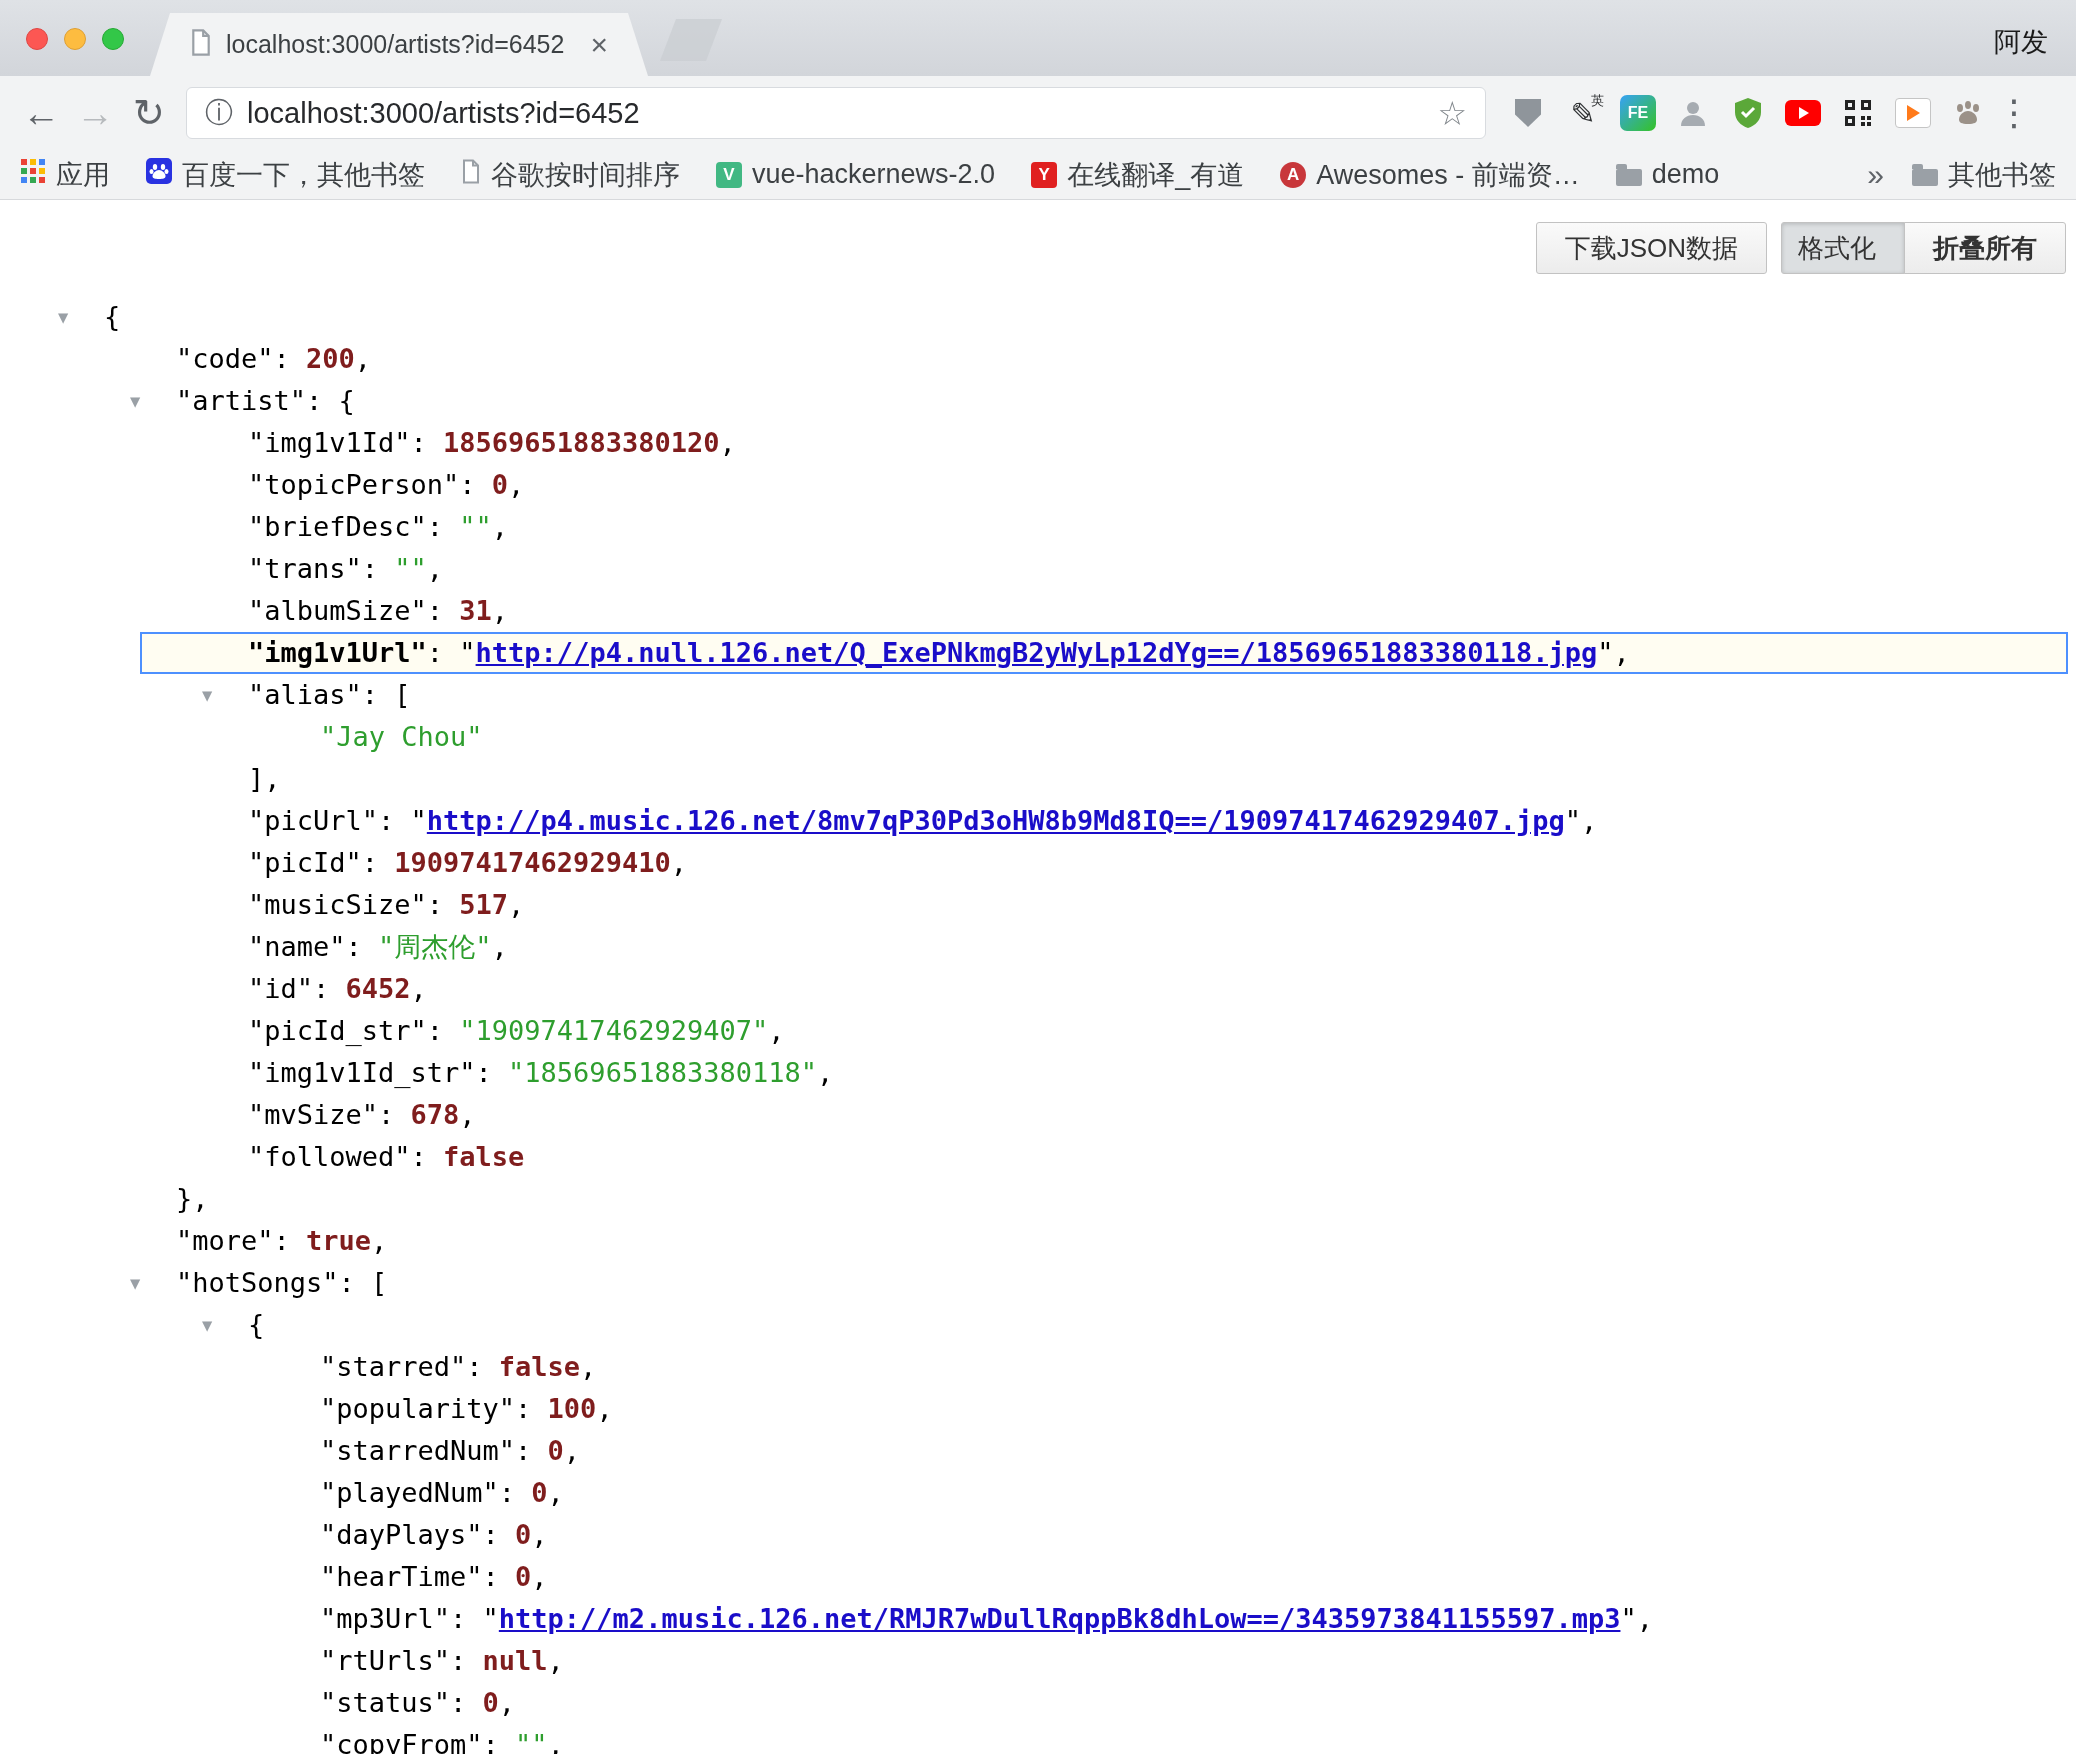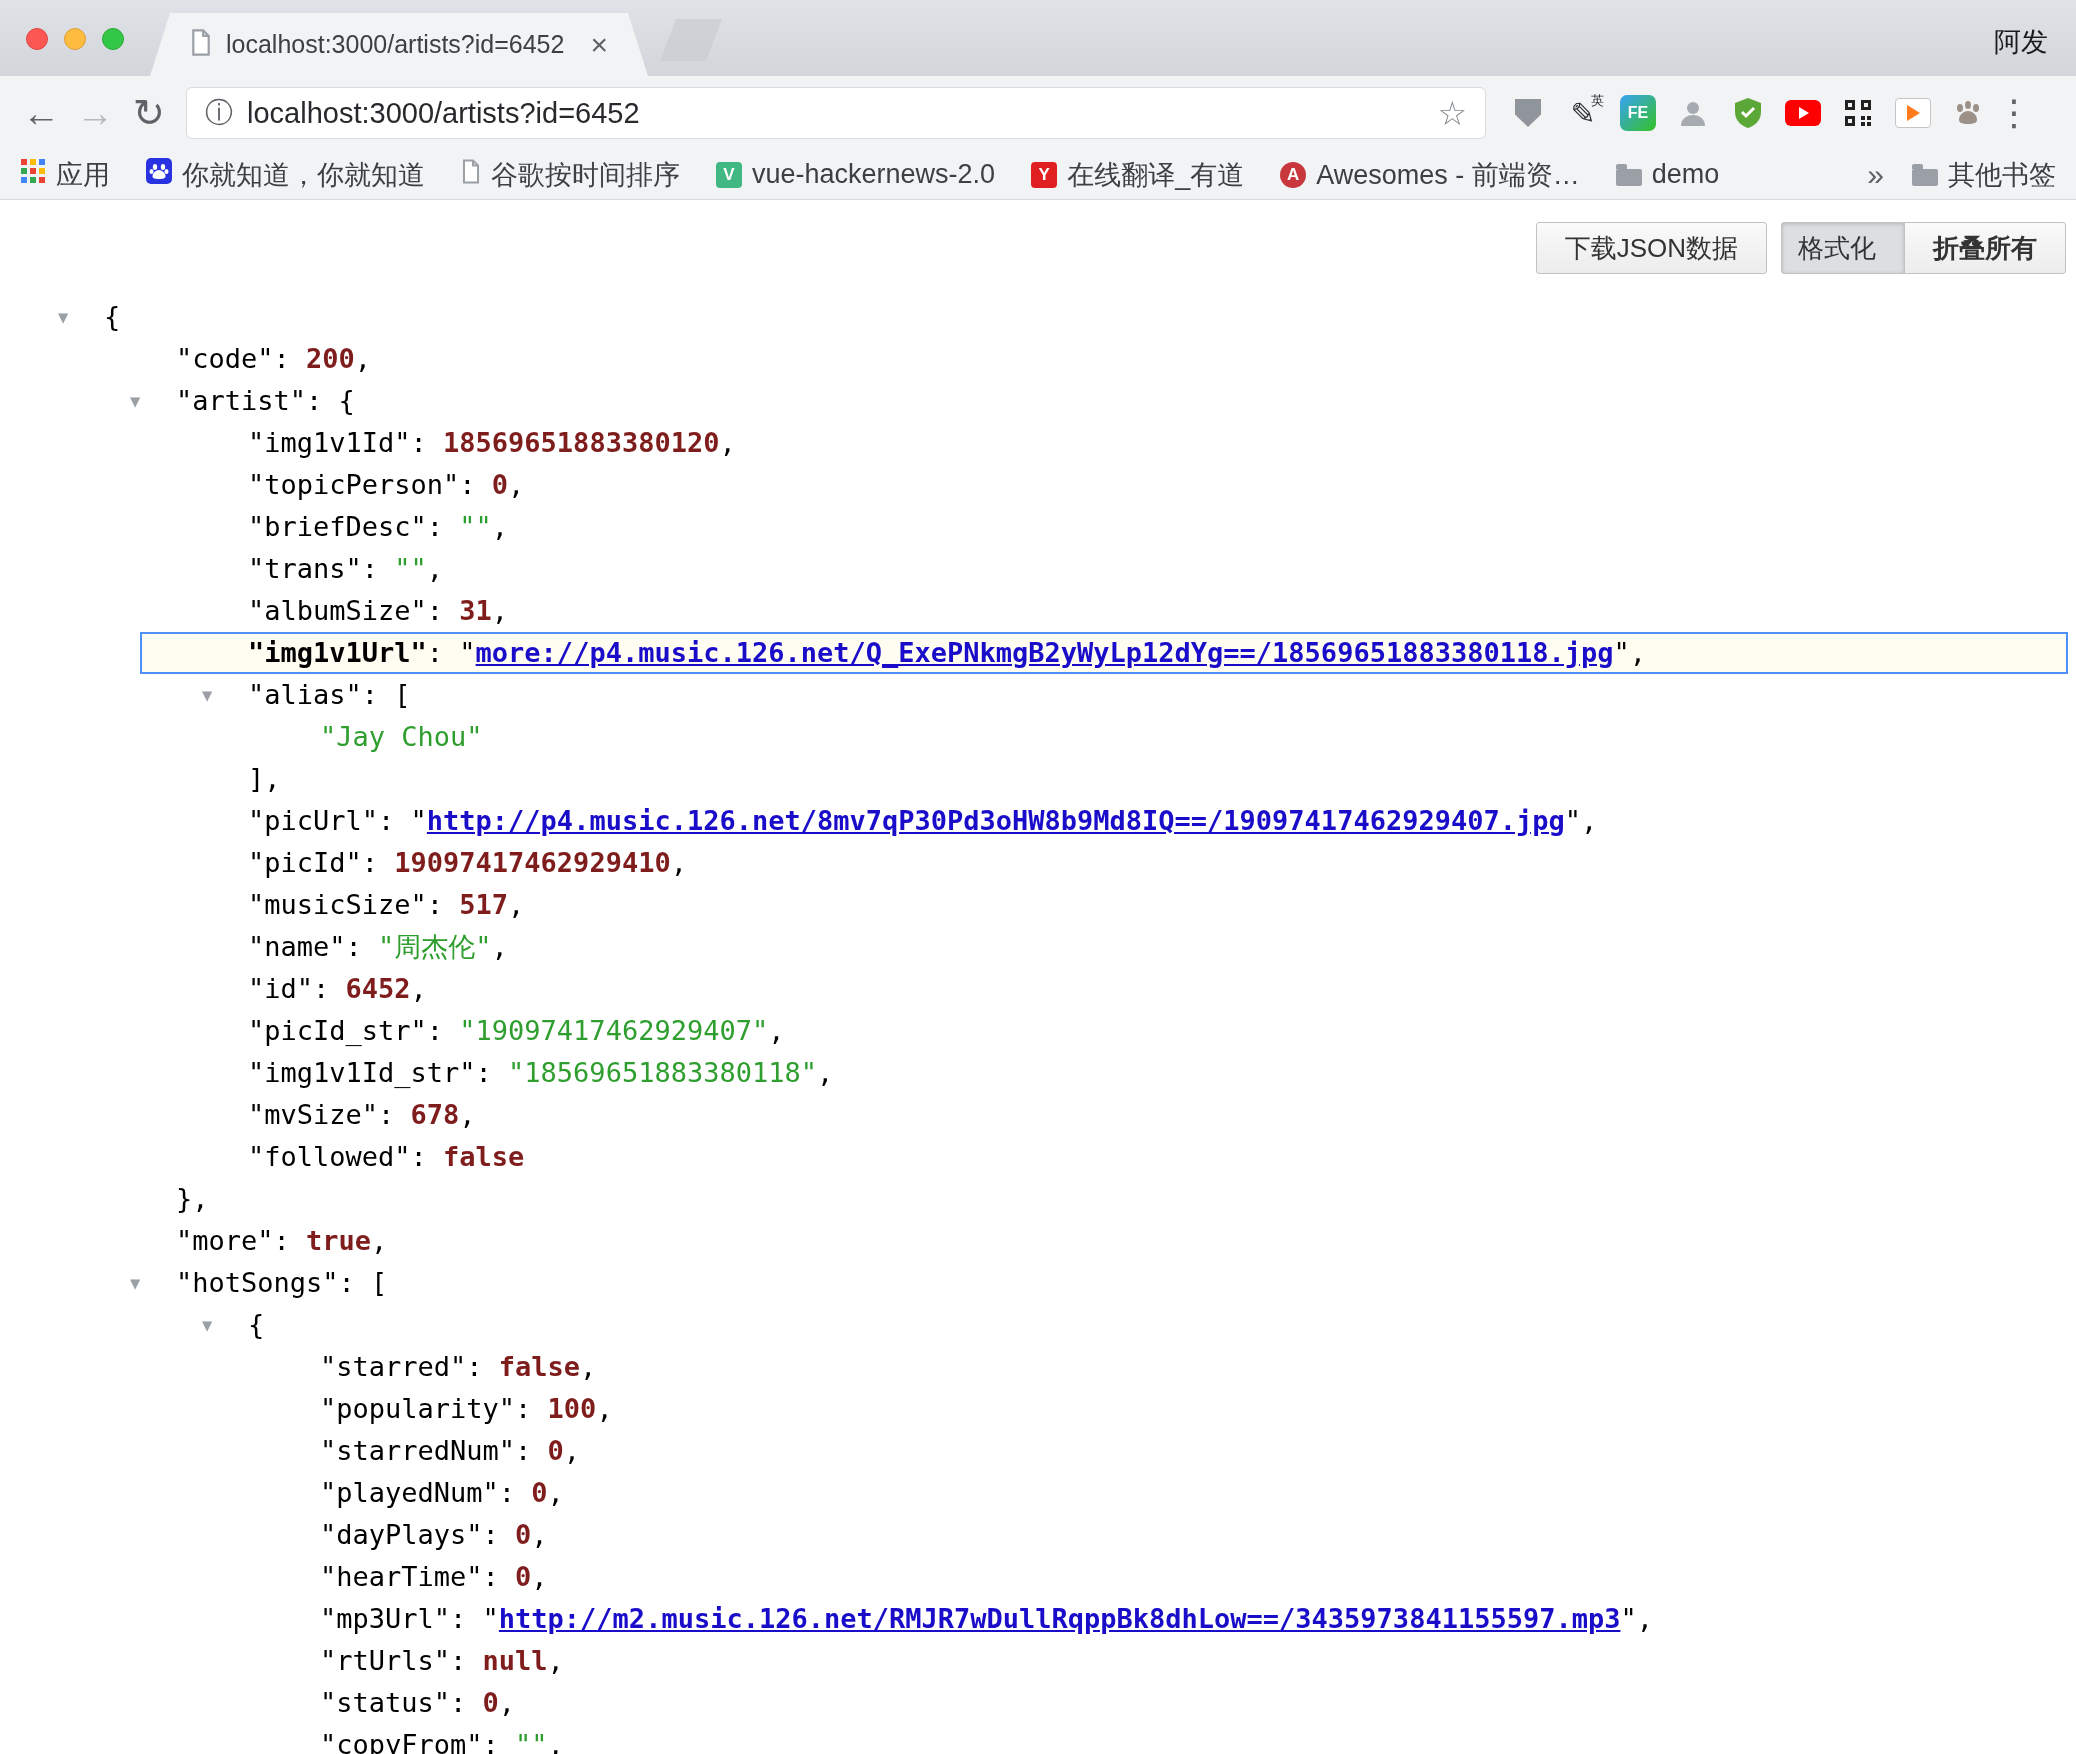--- a/index.html
+++ b/index.html
@@ -191,21 +191,21 @@
       <span>
         <svg width="26" height="26">
             <rect width="26" height="26" rx="5" fill="#2932e1"></rect>
             <ellipse cx="9" cy="9" rx="2.2" ry="3" fill="#fff"></ellipse>
             <ellipse cx="17" cy="9" rx="2.2" ry="3" fill="#fff"></ellipse>
             <ellipse cx="5.5" cy="13.5" rx="2" ry="2.6" fill="#fff"></ellipse>
             <ellipse cx="20.5" cy="13.5" rx="2" ry="2.6" fill="#fff"></ellipse>
             <path d="M13 12c3 0 6.5 3.2 6.5 6 0 2.2-1.8 3-6.5 3s-6.5-.8-6.5-3c0-2.8 3.5-6 6.5-6z" fill="#fff"></path>
           </svg>
       </span>
-      <span>你就知道，你就知道</span>
+      <span>百度一下，其他书签</span>
     </span>
     <span class="bm">
       <span>
         <svg width="20" height="25" viewBox="0 0 20 24">
             <path d="M3 1h9l5 5v17H3z" fill="#fff" stroke="#9aa0a6" stroke-width="2"></path>
             <path d="M12 1v5h5" fill="none" stroke="#9aa0a6" stroke-width="2"></path>
           </svg>
       </span>
       <span>谷歌按时间排序</span>
     </span>
@@ -244,21 +244,21 @@
     </div>
     <div class="json-tree">
         <div class="json-line" style="padding-left: 104px;"><span class="toggle" style="left: 58px;">▼</span><span class="tp">{</span></div>
         <div class="json-line" style="padding-left: 176px;"><span class="tk">"code"</span><span class="tp">: </span><span class="tn">200</span><span class="tp">,</span></div>
         <div class="json-line" style="padding-left: 176px;"><span class="toggle" style="left: 130px;">▼</span><span class="tk">"artist"</span><span class="tp">: {</span></div>
         <div class="json-line" style="padding-left: 248px;"><span class="tk">"img1v1Id"</span><span class="tp">: </span><span class="tn">18569651883380120</span><span class="tp">,</span></div>
         <div class="json-line" style="padding-left: 248px;"><span class="tk">"topicPerson"</span><span class="tp">: </span><span class="tn">0</span><span class="tp">,</span></div>
         <div class="json-line" style="padding-left: 248px;"><span class="tk">"briefDesc"</span><span class="tp">: </span><span class="ts">""</span><span class="tp">,</span></div>
         <div class="json-line" style="padding-left: 248px;"><span class="tk">"trans"</span><span class="tp">: </span><span class="ts">""</span><span class="tp">,</span></div>
         <div class="json-line" style="padding-left: 248px;"><span class="tk">"albumSize"</span><span class="tp">: </span><span class="tn">31</span><span class="tp">,</span></div>
-        <div class="json-line hl" style="margin-left: 140px; padding-left: 108px;"><span class="tk">"img1v1Url"</span><span class="tp">: </span><span class="tq">"</span><span class="tl2">more://p4.music.126.net/Q_ExePNkmgB2yWyLp12dYg==/18569651883380118.jpg</span><span class="tq">"</span><span class="tp">,</span></div>
+        <div class="json-line hl" style="margin-left: 140px; padding-left: 108px;"><span class="tk">"img1v1Url"</span><span class="tp">: </span><span class="tq">"</span><span class="tl2">http://p4.null.126.net/Q_ExePNkmgB2yWyLp12dYg==/18569651883380118.jpg</span><span class="tq">"</span><span class="tp">,</span></div>
         <div class="json-line" style="padding-left: 248px;"><span class="toggle" style="left: 202px;">▼</span><span class="tk">"alias"</span><span class="tp">: [</span></div>
         <div class="json-line" style="padding-left: 320px;"><span class="ts">"Jay Chou"</span></div>
         <div class="json-line" style="padding-left: 248px;"><span class="tp">],</span></div>
         <div class="json-line" style="padding-left: 248px;"><span class="tk">"picUrl"</span><span class="tp">: </span><span class="tq">"</span><span class="tl2">http://p4.music.126.net/8mv7qP30Pd3oHW8b9Md8IQ==/19097417462929407.jpg</span><span class="tq">"</span><span class="tp">,</span></div>
         <div class="json-line" style="padding-left: 248px;"><span class="tk">"picId"</span><span class="tp">: </span><span class="tn">19097417462929410</span><span class="tp">,</span></div>
         <div class="json-line" style="padding-left: 248px;"><span class="tk">"musicSize"</span><span class="tp">: </span><span class="tn">517</span><span class="tp">,</span></div>
         <div class="json-line" style="padding-left: 248px;"><span class="tk">"name"</span><span class="tp">: </span><span class="ts">"周杰伦"</span><span class="tp">,</span></div>
         <div class="json-line" style="padding-left: 248px;"><span class="tk">"id"</span><span class="tp">: </span><span class="tn">6452</span><span class="tp">,</span></div>
         <div class="json-line" style="padding-left: 248px;"><span class="tk">"picId_str"</span><span class="tp">: </span><span class="ts">"19097417462929407"</span><span class="tp">,</span></div>
         <div class="json-line" style="padding-left: 248px;"><span class="tk">"img1v1Id_str"</span><span class="tp">: </span><span class="ts">"18569651883380118"</span><span class="tp">,</span></div>

